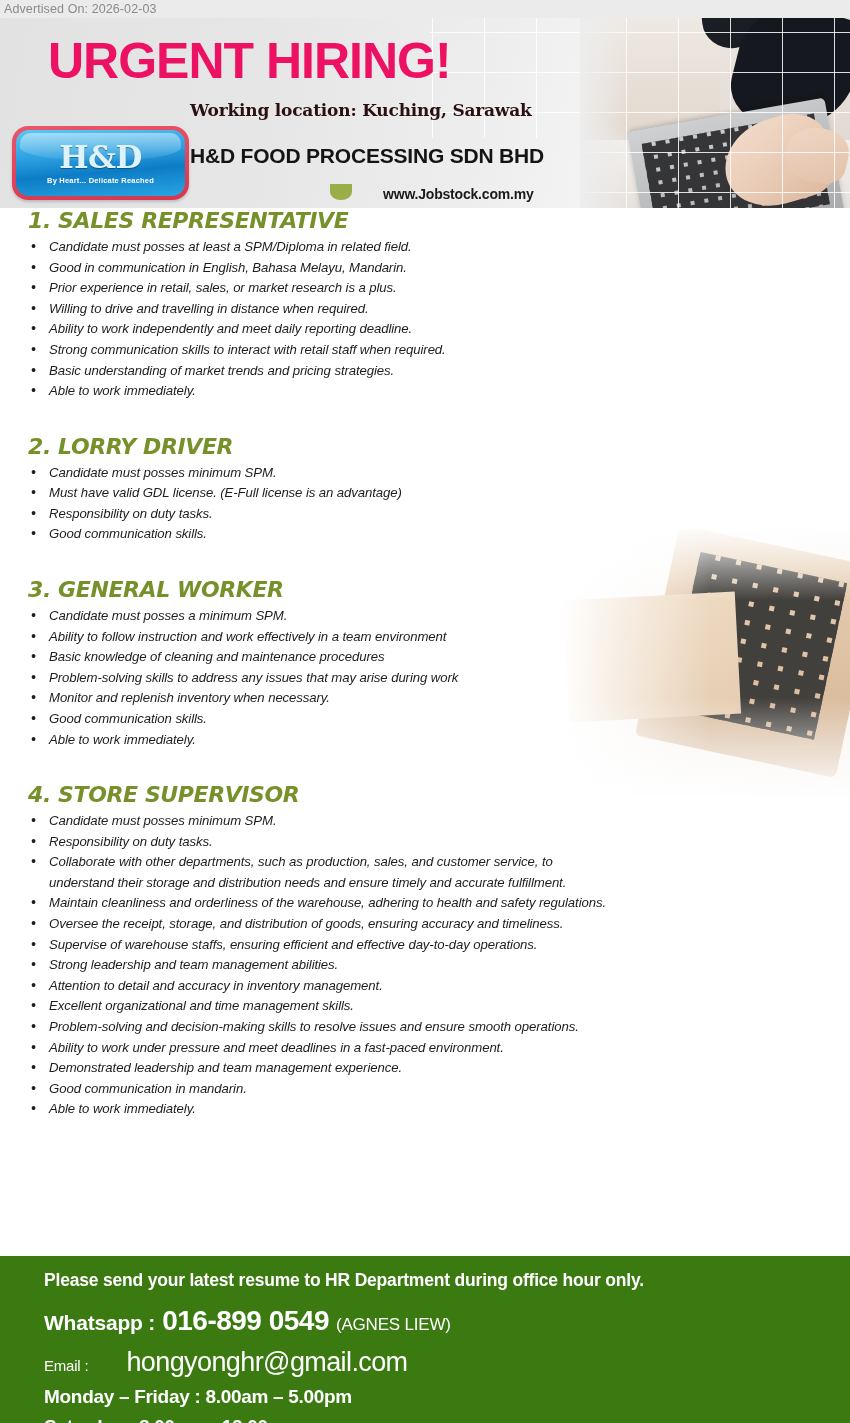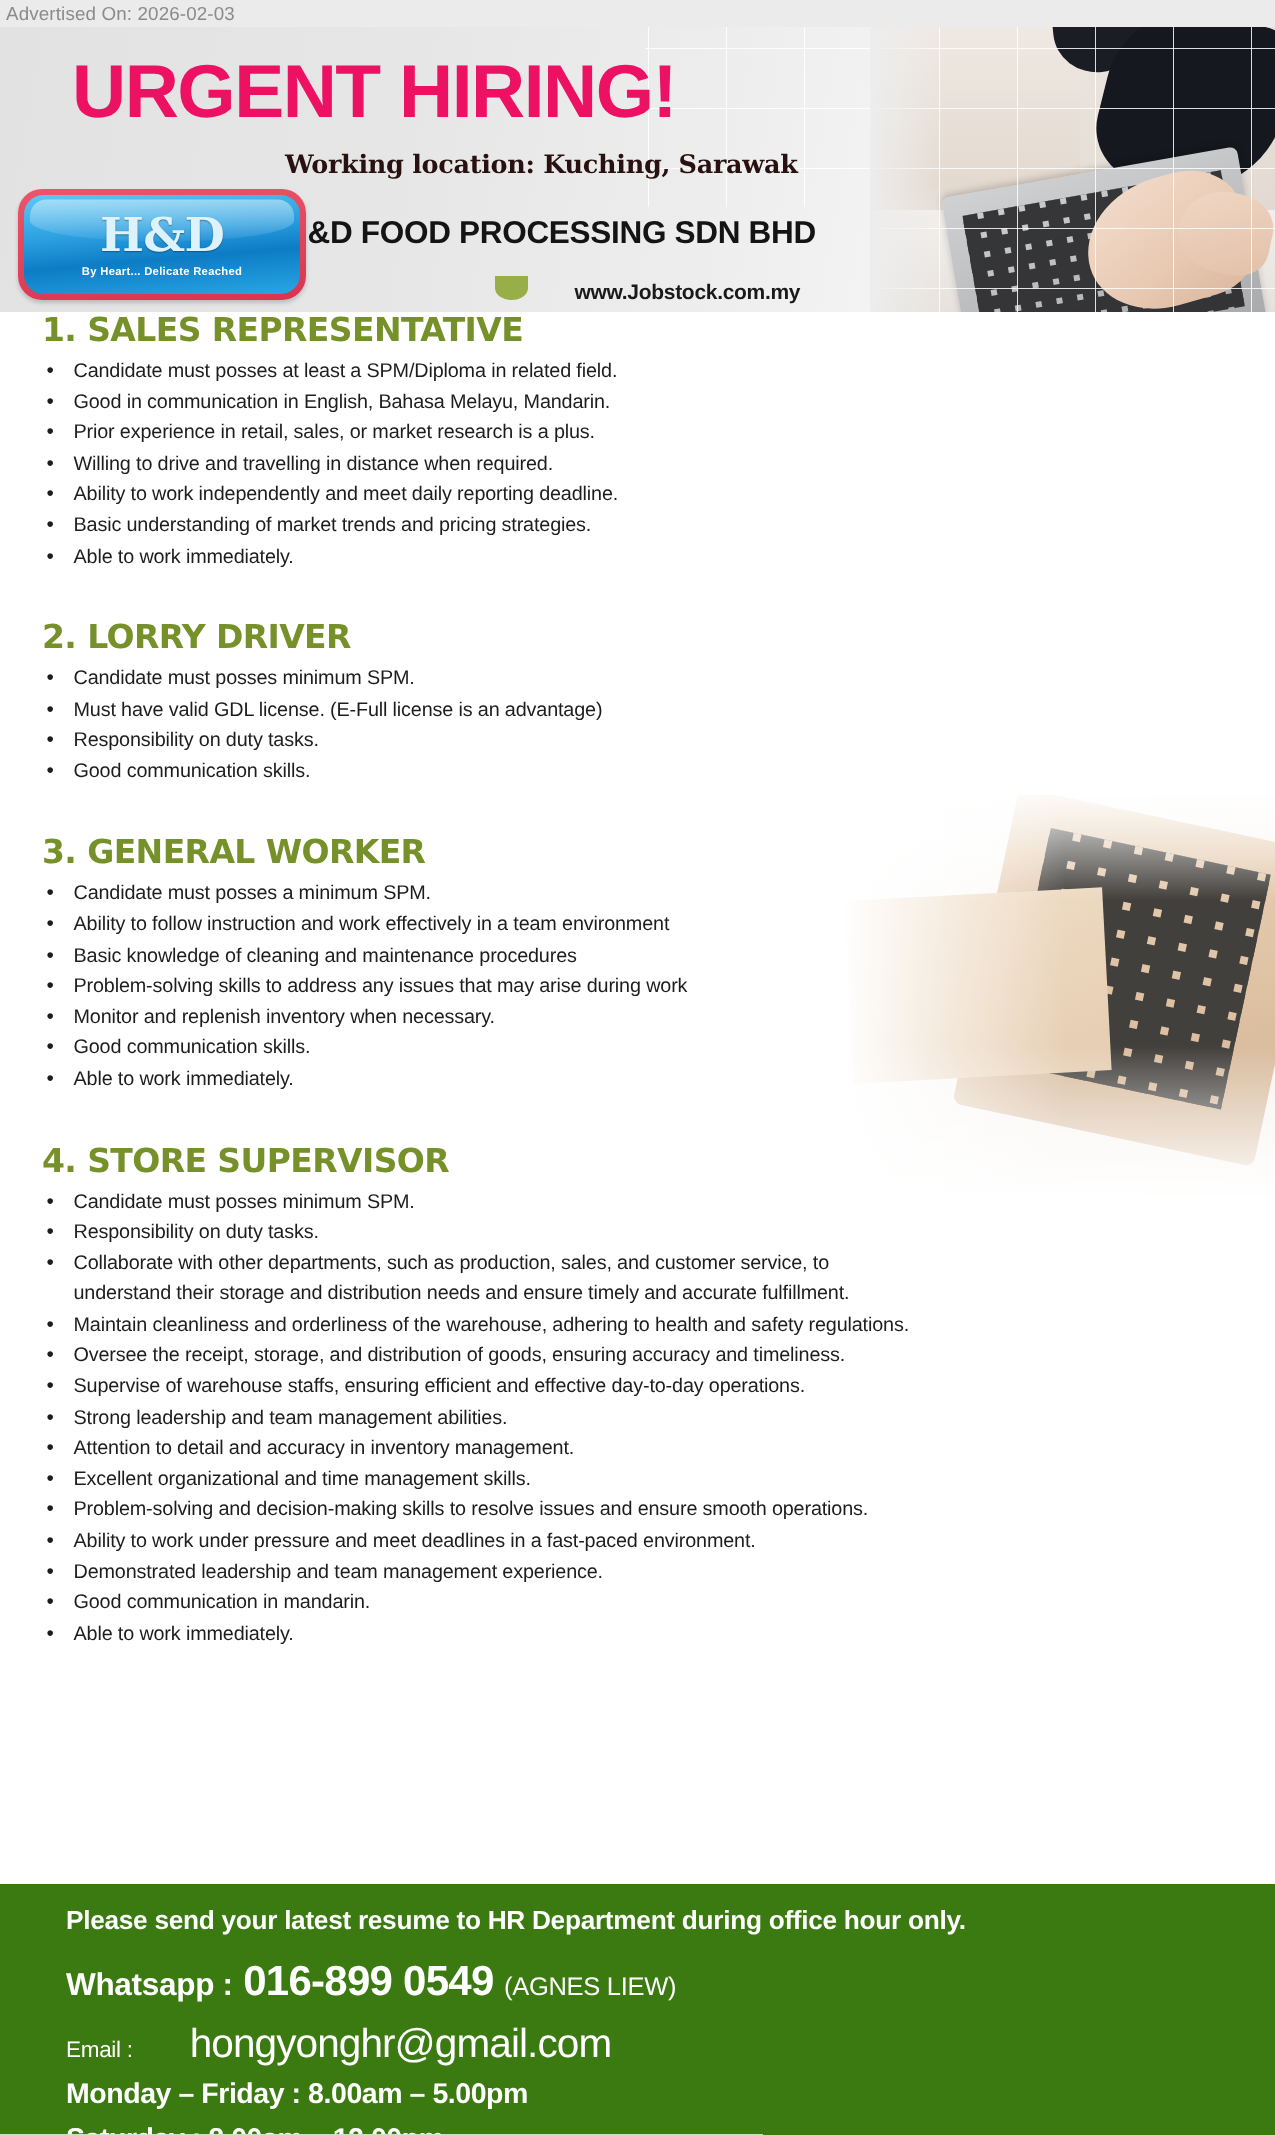--- a/index.html
+++ b/index.html
@@ -187,21 +187,21 @@
     width: 22px; height: 16px;
     background: #8aa32c;
     border-radius: 0 0 60% 60%;
     opacity: .85;
   }
 
   
   .logo {
     position: absolute;
     left: 12px; top: 108px;
-    width: 192px; height: 74px;
+    width: 177px; height: 74px;
     border-radius: 16px;
     background: linear-gradient(175deg, #e9566b 0%, #d8354f 100%);
     padding: 4px;
     box-shadow: 0 2px 3px rgba(0,0,0,.18);
   }
   .logo-inner {
     position: relative;
     width: 100%; height: 100%;
     border-radius: 13px;
     background: linear-gradient(175deg, #5ec8f2 0%, #2b9fe0 38%, #0d7cc6 62%, #29a6e4 100%);
@@ -290,21 +290,21 @@
       linear-gradient(90deg, rgba(255,255,255,1) 0%, rgba(255,255,255,.55) 22%, rgba(255,255,255,0) 52%),
       linear-gradient(180deg, rgba(255,255,255,.9) 0%, rgba(255,255,255,0) 26%, rgba(255,255,255,0) 62%, rgba(255,255,255,1) 100%);
   }
 
   .content {
     position: relative;
     z-index: 3;
     padding: 0 14px 0 0;
   }
 
-  .job-section { margin-bottom: 0; }
+  .job-section { margin-bottom: 0; font-style: italic; }
 
   .job-title {
     font-family: "DejaVu Sans", sans-serif;
     font-weight: bold;
     font-size: 22px;
     color: #76902a;
     letter-spacing: -0.4px;
     line-height: 1.18;
     padding-left: 28px;
     margin-bottom: 3px;
@@ -457,20 +457,21 @@
     <div class="content">
 
       <div class="job-section">
         <div class="job-title">1. SALES REPRESENTATIVE</div>
         <ul class="bullets">
           <li>Candidate must posses at least a SPM/Diploma in related field.</li>
           <li>Good in communication in English, Bahasa Melayu, Mandarin.</li>
           <li>Prior experience in retail, sales, or market research is a plus.</li>
           <li>Willing to drive and travelling in distance when required.</li>
           <li>Ability to work independently and meet daily reporting deadline.</li>
+          <li>Strong communication skills to interact with retail staff when required.</li>
           <li>Basic understanding of market trends and pricing strategies.</li>
           <li>Able to work immediately.</li>
         </ul>
       </div>
 
       <div class="gap-lg"></div>
 
       <div class="job-section">
         <div class="job-title">2. LORRY DRIVER</div>
         <ul class="bullets">

